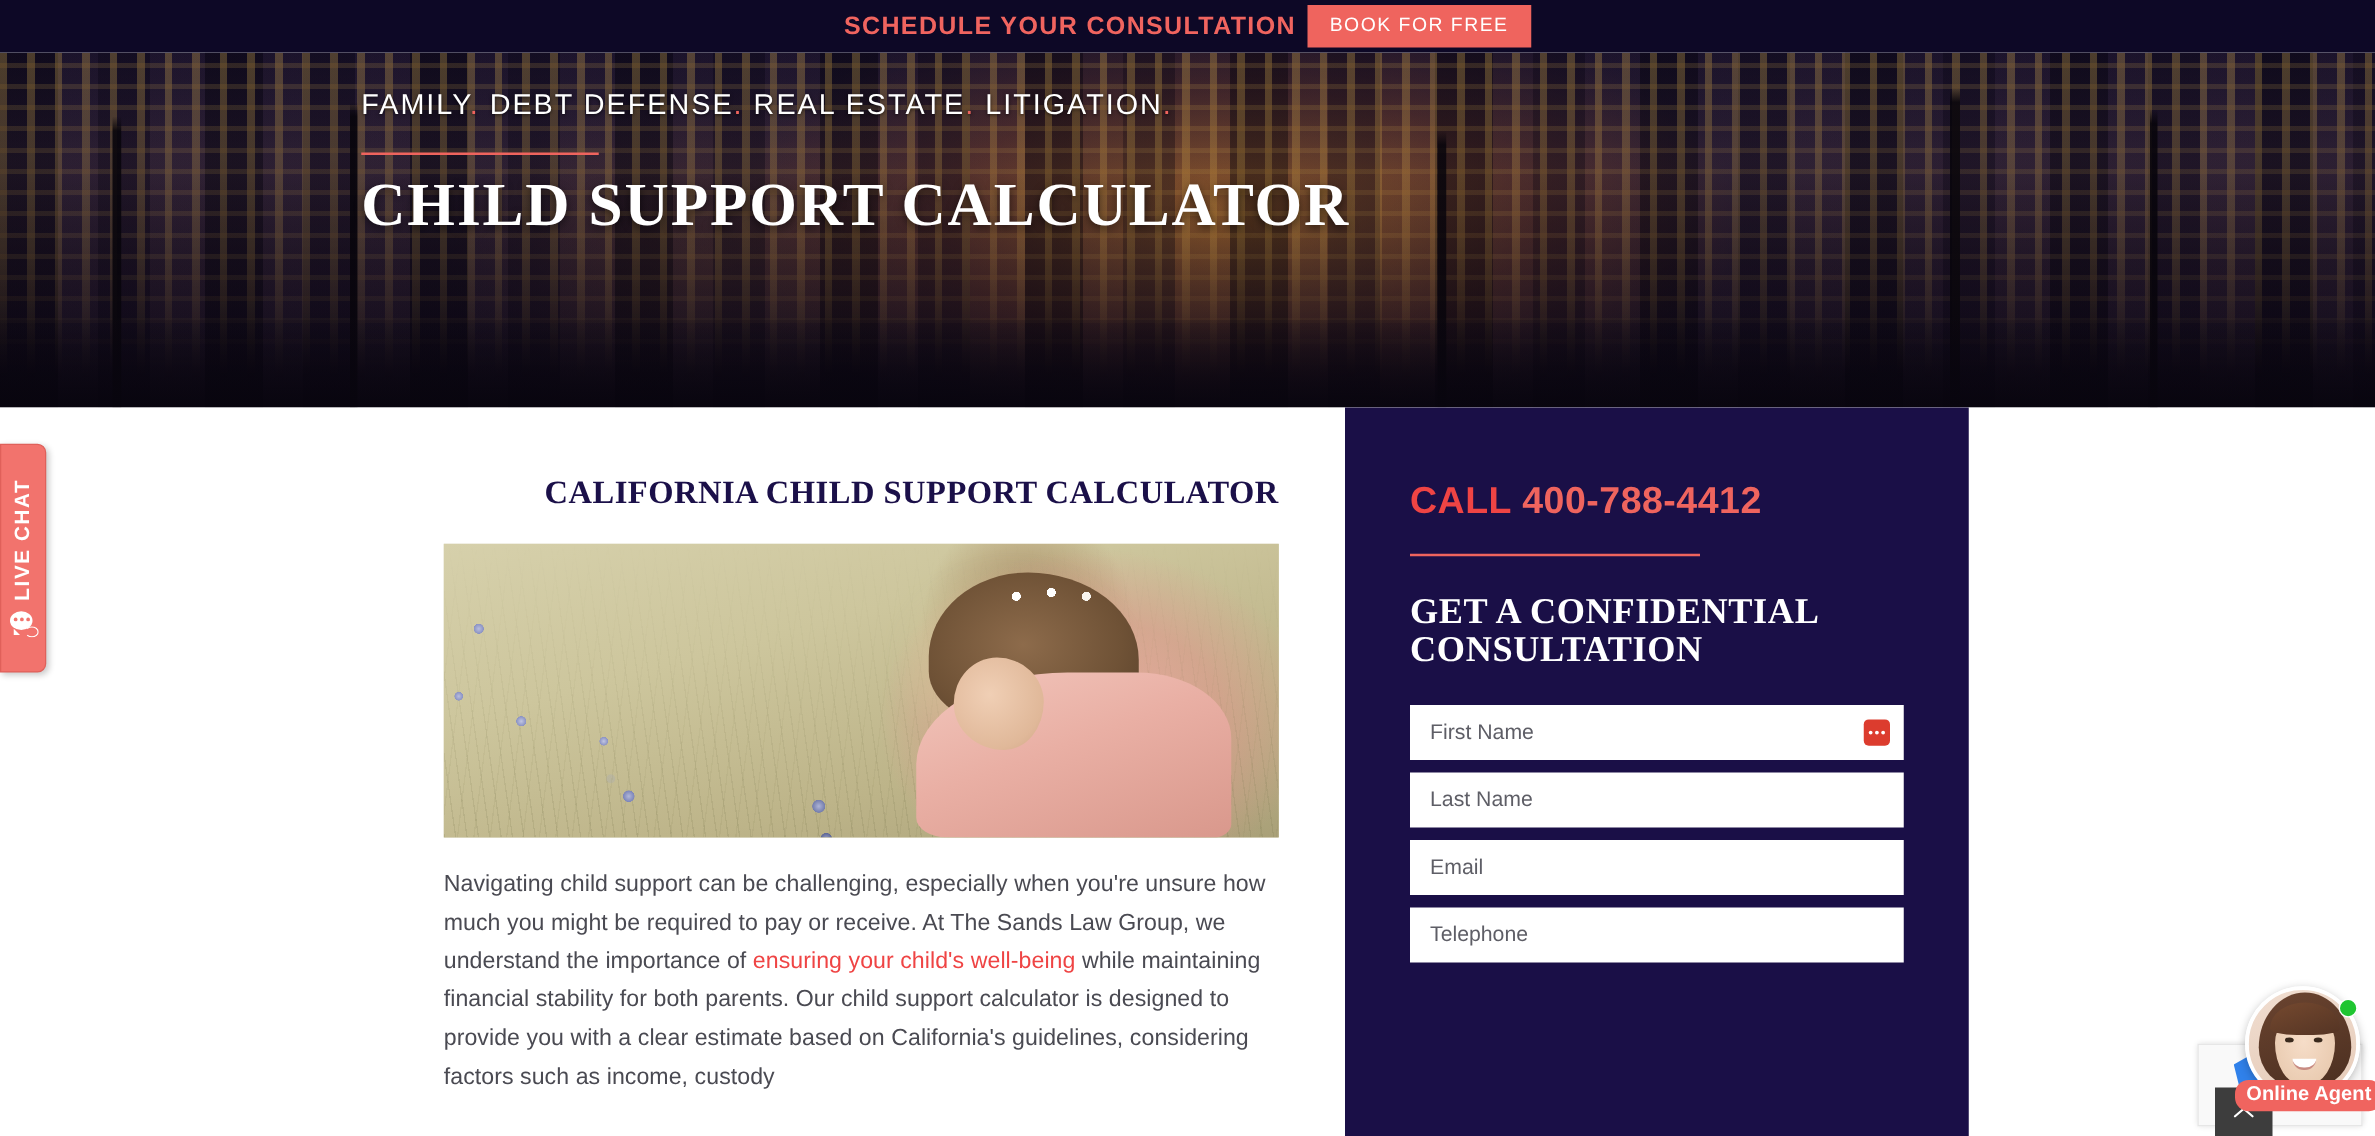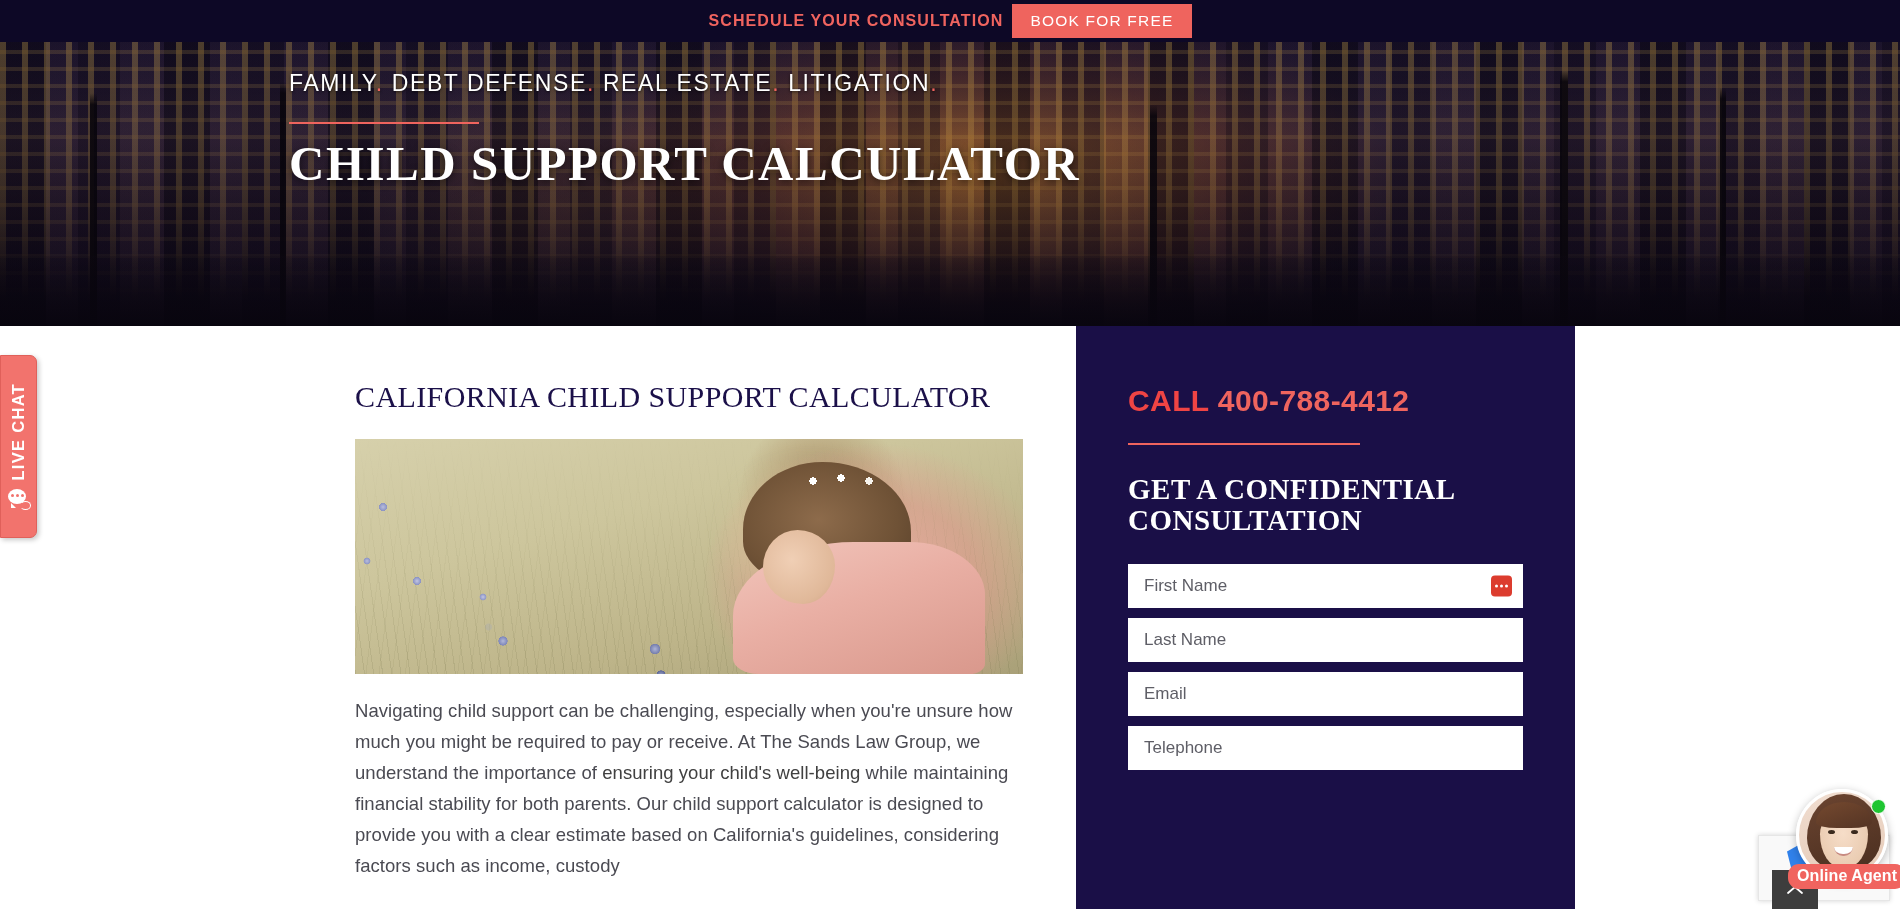--- a/index.html
+++ b/index.html
@@ -28,21 +28,21 @@
     height: 42px;
     background: #0d0826;
     display: flex;
     align-items: center;
     justify-content: center;
     gap: 0px;
     z-index: 40;
   }
   .topbar-text {
     color: #f0645f;
-    font-size: 16px;
+    font-size: 20px;
     font-weight: bold;
     letter-spacing: 1.1px;
     font-family: "Liberation Sans", sans-serif;
   }
   .topbar-btn {
     margin-left: 9px;
     background: #ef645e;
     color: #ffffff;
     border: none;
     font-size: 15.5px;
@@ -230,24 +230,25 @@
 
   .content-col {
     position: absolute;
     left: 355px;
     top: 53px;
     width: 668px;
   }
   .section-title {
     color: #1b1049;
     font-family: "Liberation Serif", "DejaVu Serif", serif;
-    font-size: 30px;
-    font-weight: normal;
+    font-size: 26px;
+    font-weight: bold;
     line-height: 1.18;
     letter-spacing: 0.4px;
+    text-align: right;
   }
   .content-figure {
     margin-top: 25px;
     width: 668px;
     height: 235px;
     position: relative;
     overflow: hidden;
     background: linear-gradient(170deg, #cfc9a4 0%, #c6bf94 40%, #b9b084 100%);
   }
   
@@ -316,21 +317,21 @@
   }
 
   .content-body {
     margin-top: 22px;
     color: #4a4a52;
     font-size: 18.5px;
     line-height: 1.67;
     letter-spacing: 0.05px;
   }
   .content-body a.link {
-    color: #404040;
+    color: #ef4444;
     text-decoration: none;
   }
 
   
   .form-panel {
     position: absolute;
     left: 1076px;
     top: 326px;
     width: 499px;
     height: 583px;

